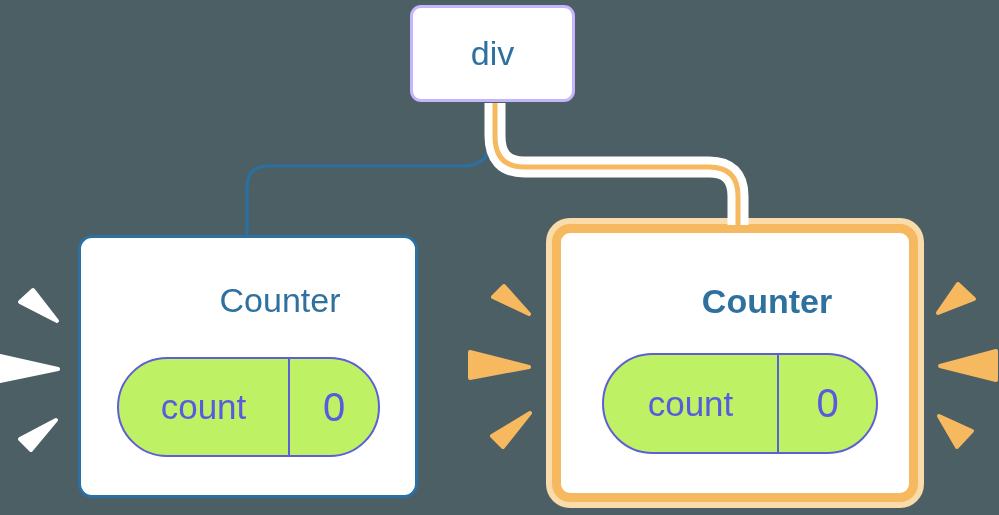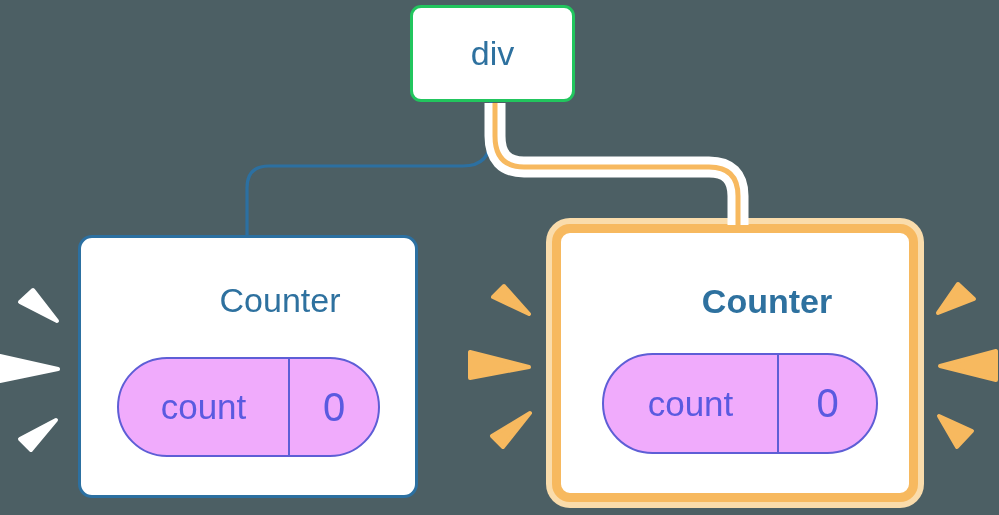--- a/index.html
+++ b/index.html
@@ -5,21 +5,21 @@
   html,body{margin:0;padding:0;background:#4c5f64;}
   .stage{
     position:relative;width:999px;height:515px;overflow:hidden;
     background:#4c5f64;
     font-family:"Liberation Sans","DejaVu Sans",sans-serif;
   }
   .layer{position:absolute;left:0;top:0;pointer-events:none;}
   .node{position:absolute;background:#fff;box-sizing:border-box;}
   .root-node{
     left:410px;top:5px;width:165px;height:97px;
-    border:3px solid #22c55e;border-radius:11px;
+    border:3px solid #c4b5fd;border-radius:11px;
     display:flex;align-items:center;justify-content:center;
     font-size:34px;font-weight:500;color:#2e719f;
     z-index:2;
   }
   .counter-node{z-index:2;}
   .counter-left{
     left:78px;top:235px;width:340px;height:263px;
     border:3px solid #2c70a1;border-radius:14px;
   }
   .counter-right{
@@ -27,21 +27,21 @@
     border:9px solid #f7b95f;border-radius:18px;
     box-shadow:0 0 0 6px #fadcab;
   }
   .counter-title{
     position:absolute;left:0;width:100%;text-align:center;
     font-size:34px;color:#2e719f;line-height:1.1;margin-left:32px;
   }
   .counter-left .counter-title{top:44px;font-weight:500;}
   .counter-right .counter-title{top:50px;font-weight:700;}
   .state-pill{
-    position:absolute;background:#f0abfc;box-sizing:border-box;
+    position:absolute;background:#bef264;box-sizing:border-box;
     border:2px solid #5e5ed6;border-radius:52px;
     display:flex;align-items:stretch;overflow:hidden;
   }
   .counter-left .state-pill{left:36px;top:119px;width:263px;height:100px;}
   .counter-right .state-pill{left:41px;top:120px;width:276px;height:101px;}
   .pill-cell{
     display:flex;align-items:center;justify-content:center;
     color:#5a5ae0;
   }
   .pill-key{font-size:35px;border-right:2px solid #5e5ed6;}

